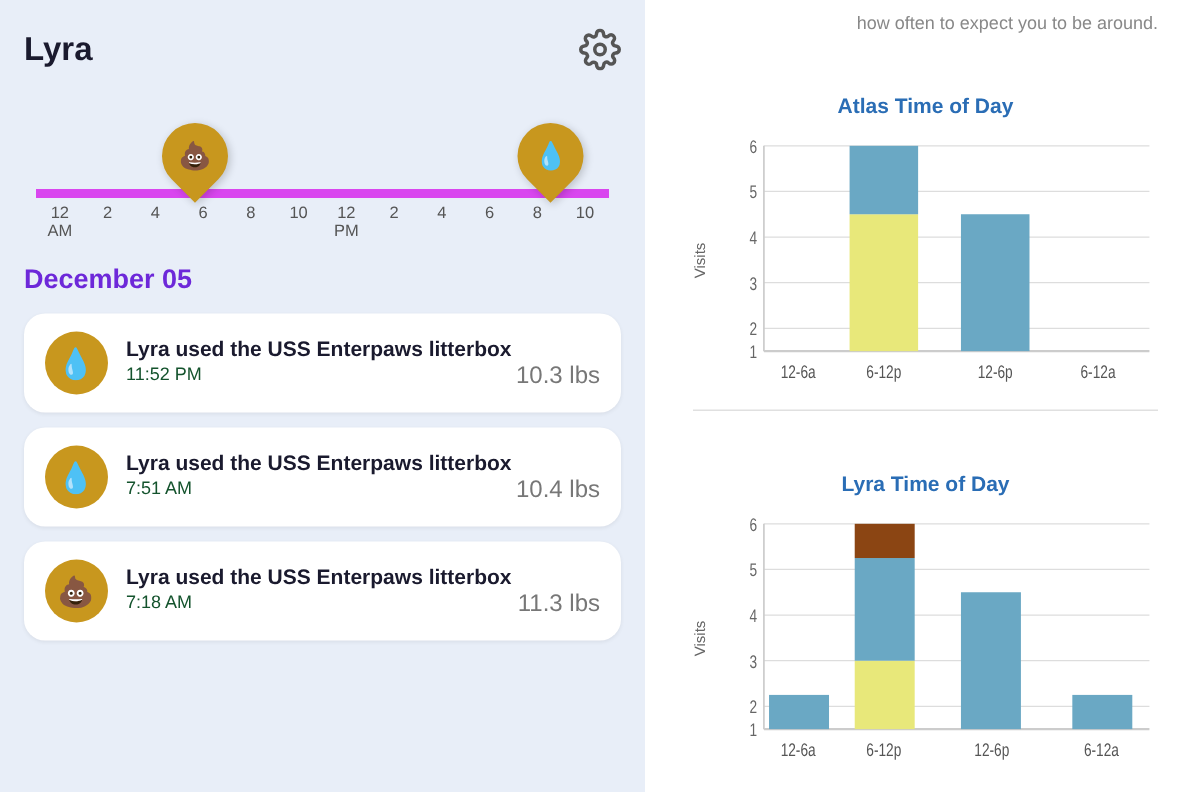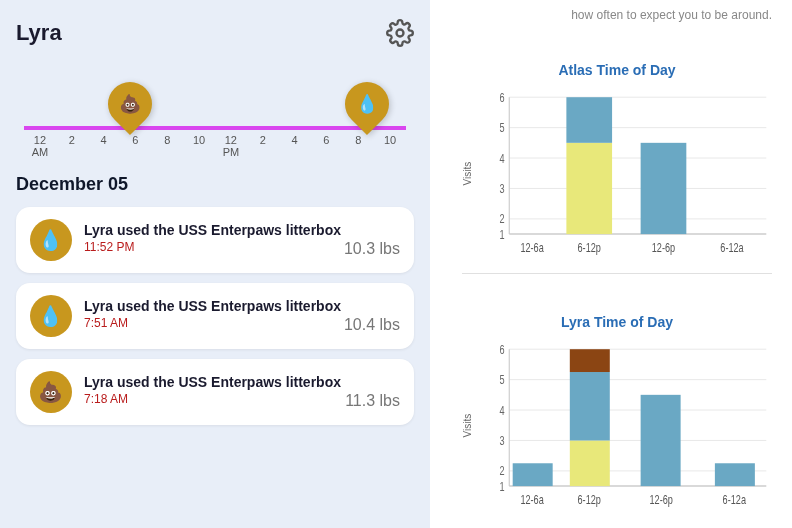--- a/index.html
+++ b/index.html
@@ -81,42 +81,42 @@
     .pin-icon-inner {
       transform: rotate(45deg);
       font-size: 18px;
     }
 
     .timeline-axis {
       display: flex;
       justify-content: space-between;
       align-items: flex-start;
       padding: 4px 0 0 0;
-      border-top: 4px solid #d946ef;
+      border-top: 6px solid #d946ef;
     }
 
     .axis-label {
       font-size: 11px;
       color: #555;
       text-align: center;
       flex: 1;
     }
 
     .axis-label.am-label {
       display: flex;
       flex-direction: column;
       align-items: center;
       line-height: 1.1;
     }
 
     
     .date-heading {
       font-size: 18px;
       font-weight: 700;
-      color: #0f172a;
+      color: #6d28d9;
       margin-top: 4px;
     }
 
     
     .events-list {
       display: flex;
       flex-direction: column;
       gap: 10px;
     }
 
@@ -153,21 +153,21 @@
     }
 
     .event-meta {
       display: flex;
       justify-content: space-between;
       margin-top: 2px;
     }
 
     .event-time {
       font-size: 12px;
-      color: #b91c1c;
+      color: #14532d;
     }
 
     .event-weight {
       font-size: 16px;
       color: #777;
     }
 
     
     .right-panel {
       flex: 1;

